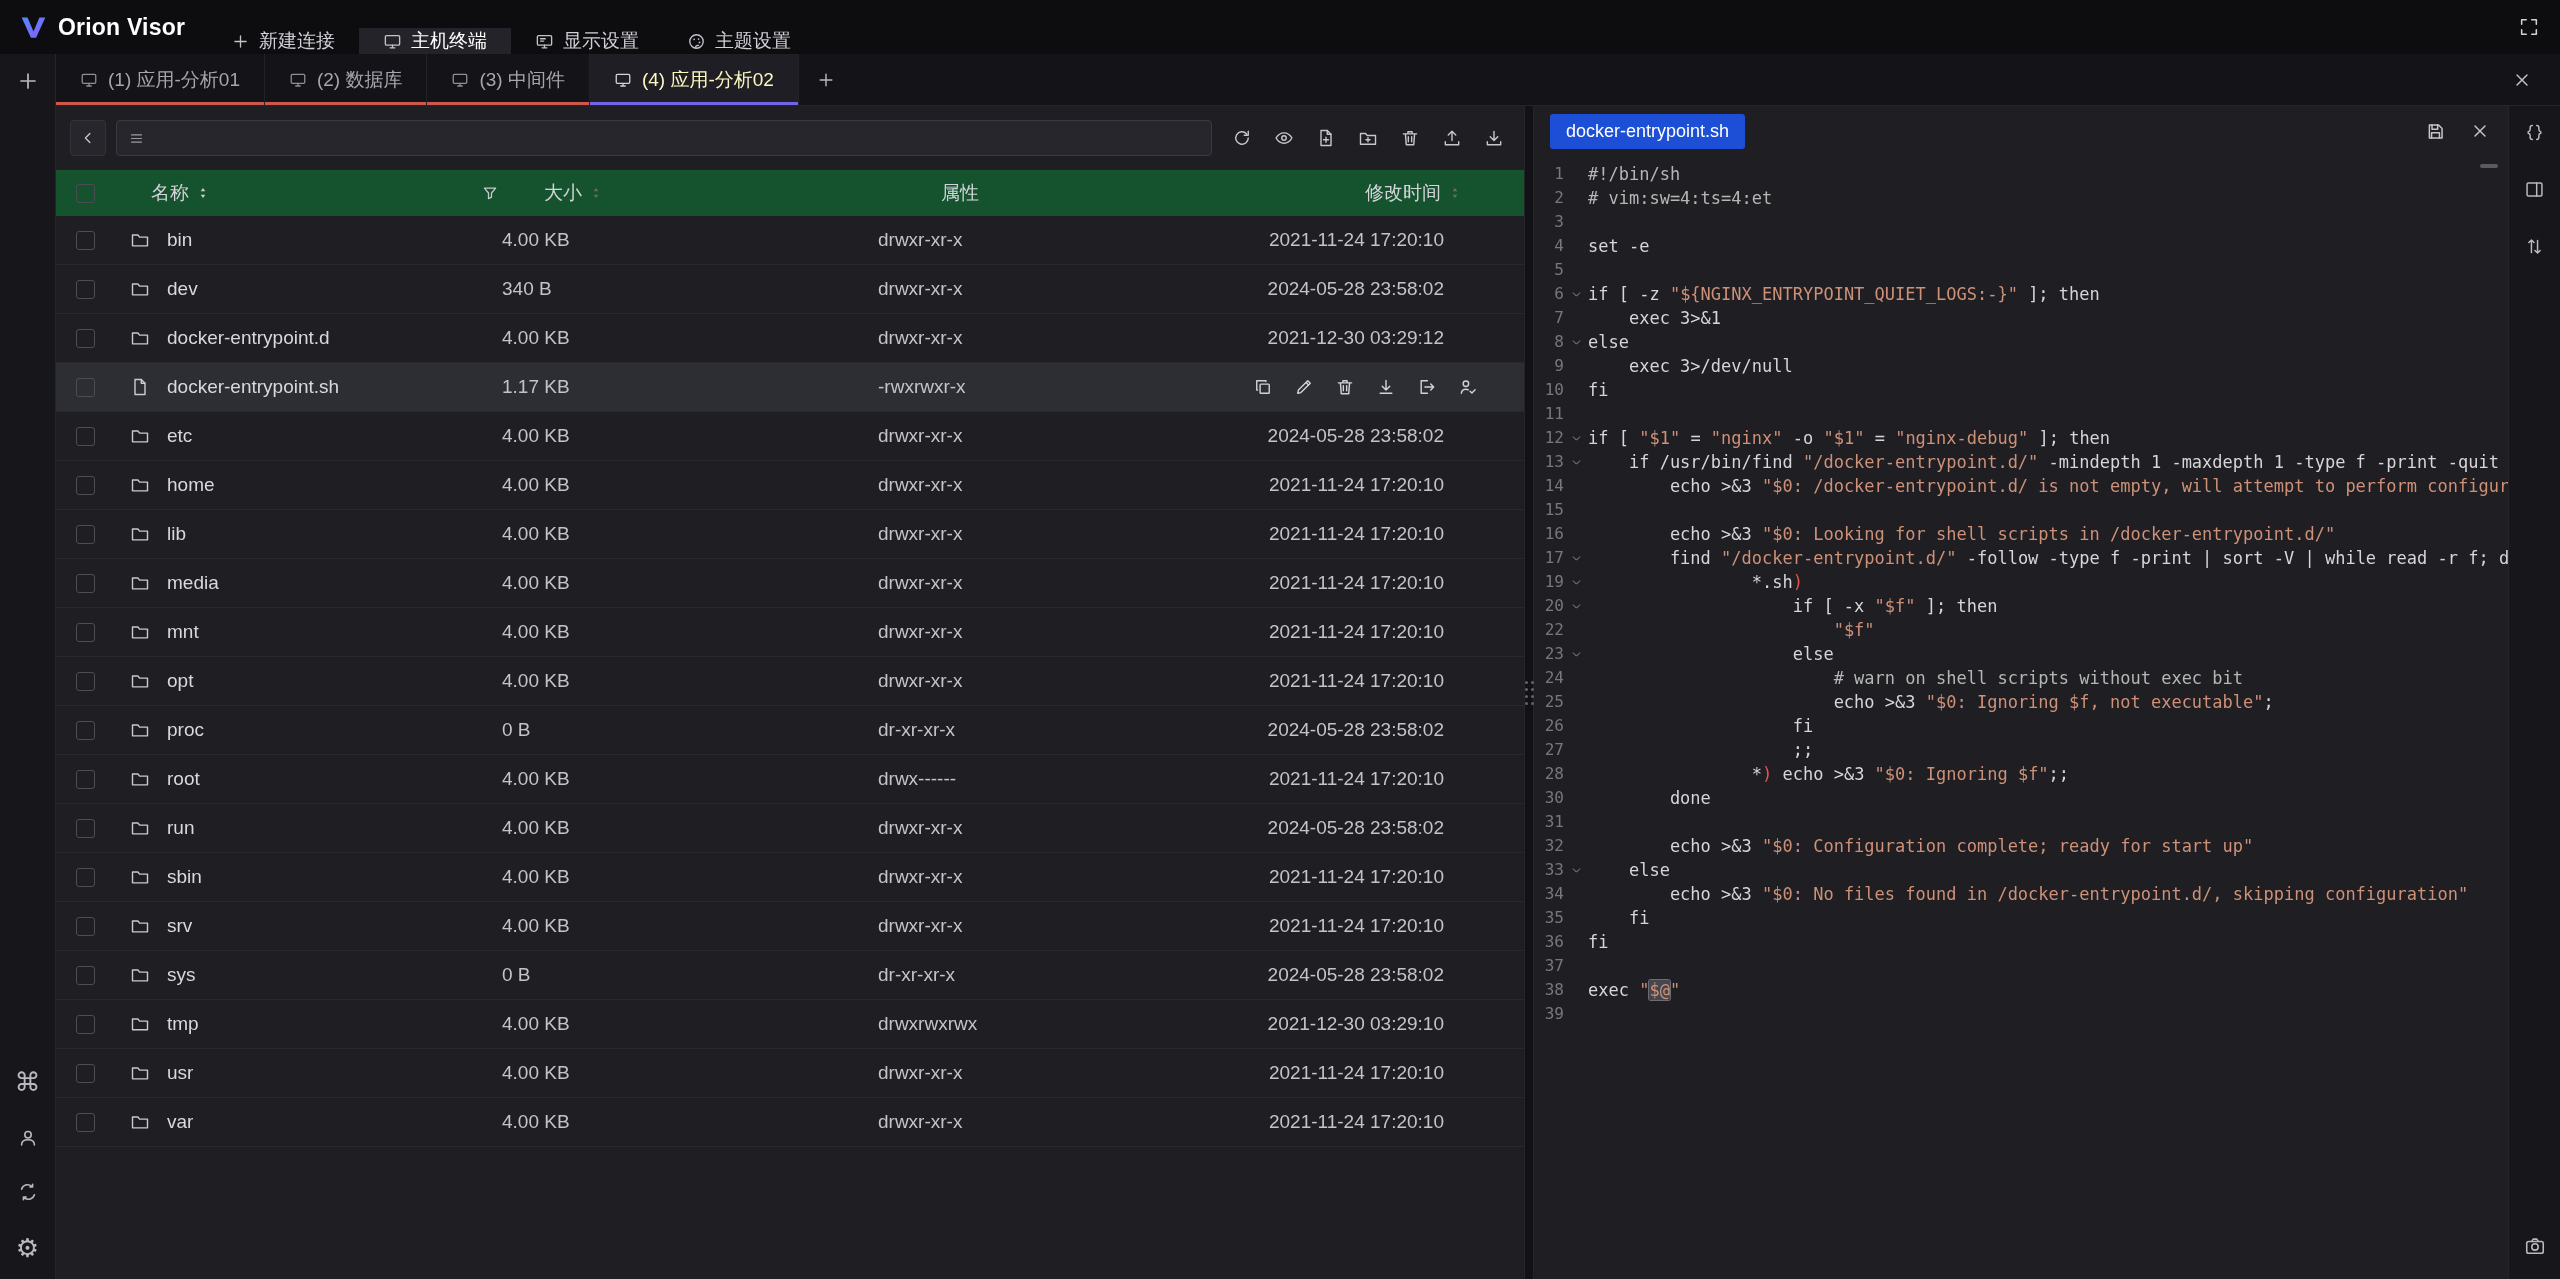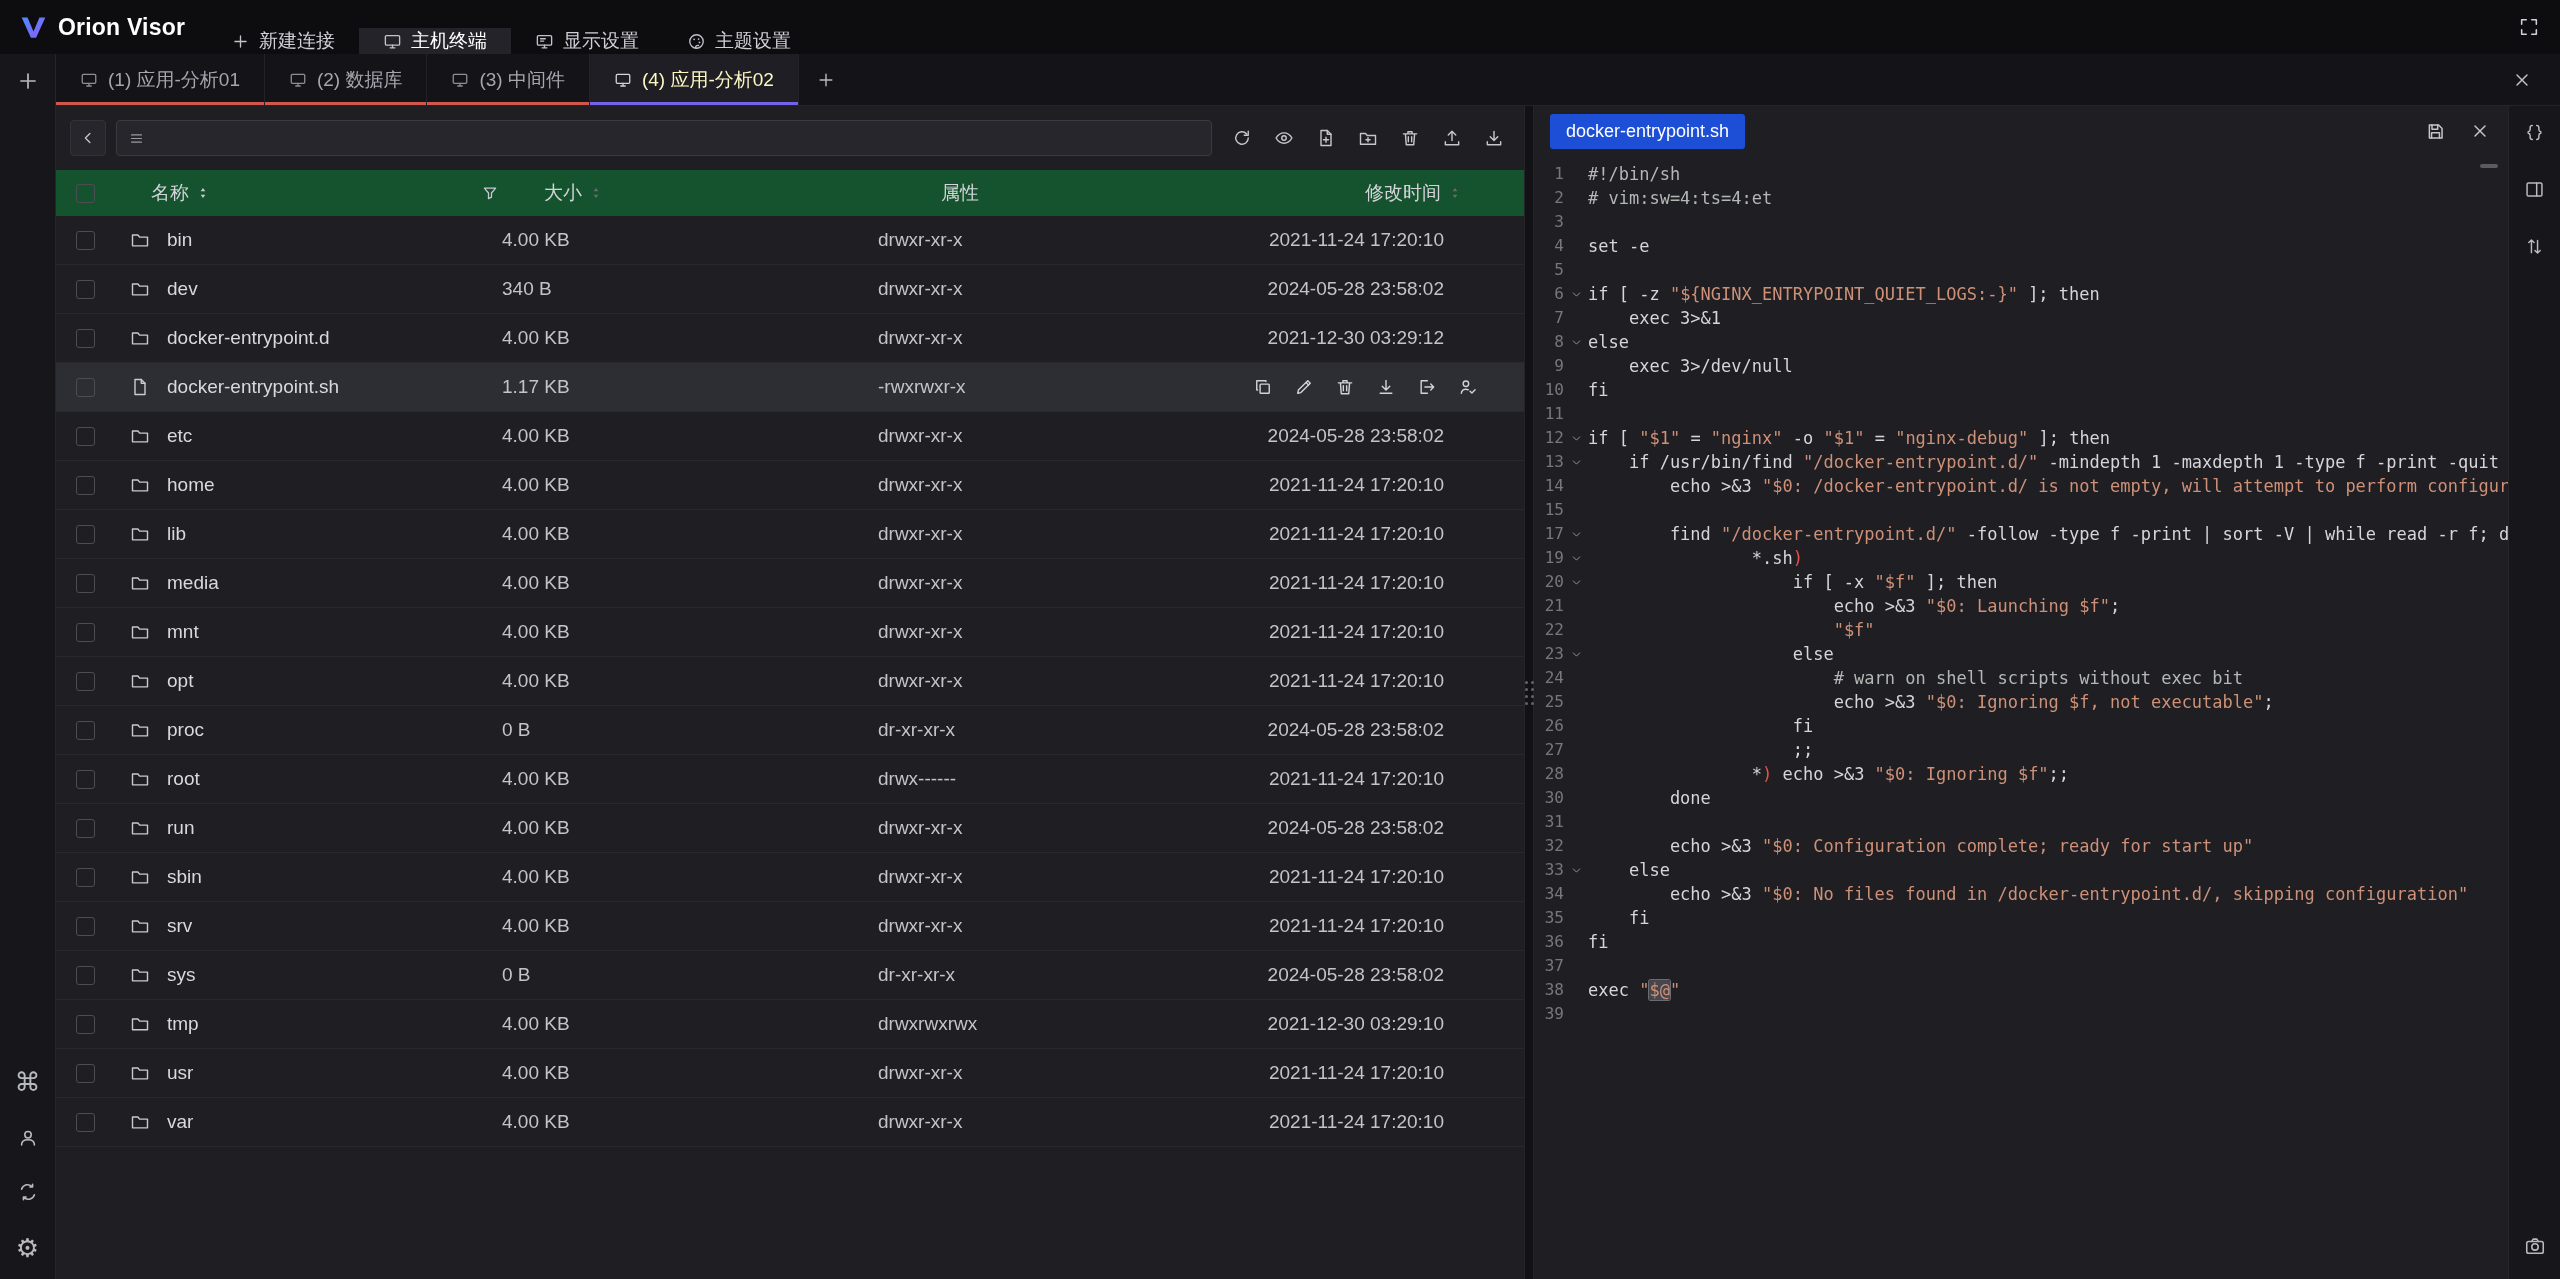--- a/index.html
+++ b/index.html
@@ -811,30 +811,30 @@
               <div class="code-line" data-interactable="false"><span class="gutter" data-interactable="false">10</span><span class="fold" data-interactable="false"></span><span class="line-text" data-interactable="false"><span class="tk-d">fi</span></span></div>
               <div class="code-line" data-interactable="false"><span class="gutter" data-interactable="false">11</span><span class="fold" data-interactable="false"></span><span class="line-text" data-interactable="false"></span></div>
               <div class="code-line" data-interactable="false"><span class="gutter" data-interactable="false">12</span><span class="fold" data-interactable="true"><svg viewBox="0 0 24 24" width="13" height="13" fill="none" stroke="currentColor" stroke-width="1.7" stroke-linecap="round" stroke-linejoin="round">
                     <path d="M6 9l6 6 6-6"></path>
                   </svg></span><span class="line-text" data-interactable="false"><span class="tk-d">if [ </span><span class="tk-s">"$1"</span><span class="tk-d"> = </span><span class="tk-s">"nginx"</span><span class="tk-d"> -o </span><span class="tk-s">"$1"</span><span class="tk-d"> = </span><span class="tk-s">"nginx-debug"</span><span class="tk-d"> ]; then</span></span></div>
               <div class="code-line" data-interactable="false"><span class="gutter" data-interactable="false">13</span><span class="fold" data-interactable="true"><svg viewBox="0 0 24 24" width="13" height="13" fill="none" stroke="currentColor" stroke-width="1.7" stroke-linecap="round" stroke-linejoin="round">
                     <path d="M6 9l6 6 6-6"></path>
                   </svg></span><span class="line-text" data-interactable="false"><span class="tk-d">    if /usr/bin/find </span><span class="tk-s">"/docker-entrypoint.d/"</span><span class="tk-d"> -mindepth 1 -maxdepth 1 -type f -print -quit 2&gt;/d</span></span></div>
               <div class="code-line" data-interactable="false"><span class="gutter" data-interactable="false">14</span><span class="fold" data-interactable="false"></span><span class="line-text" data-interactable="false"><span class="tk-d">        echo &gt;&amp;3 </span><span class="tk-s">"$0: /docker-entrypoint.d/ is not empty, will attempt to perform configuratio</span></span></div>
               <div class="code-line" data-interactable="false"><span class="gutter" data-interactable="false">15</span><span class="fold" data-interactable="false"></span><span class="line-text" data-interactable="false"></span></div>
+              <div class="code-line" data-interactable="false"><span class="gutter" data-interactable="false">16</span><span class="fold" data-interactable="false"></span><span class="line-text" data-interactable="false"><span class="tk-d">        echo &gt;&amp;3 </span><span class="tk-s">"$0: Looking for shell scripts in /docker-entrypoint.d/"</span></span></div>
               <div class="code-line" data-interactable="false"><span class="gutter" data-interactable="false">17</span><span class="fold" data-interactable="true"><svg viewBox="0 0 24 24" width="13" height="13" fill="none" stroke="currentColor" stroke-width="1.7" stroke-linecap="round" stroke-linejoin="round">
                     <path d="M6 9l6 6 6-6"></path>
                   </svg></span><span class="line-text" data-interactable="false"><span class="tk-d">        find </span><span class="tk-s">"/docker-entrypoint.d/"</span><span class="tk-d"> -follow -type f -print | sort -V | while read -r f; do</span></span></div>
               <div class="code-line" data-interactable="false"><span class="gutter" data-interactable="false">19</span><span class="fold" data-interactable="true"><svg viewBox="0 0 24 24" width="13" height="13" fill="none" stroke="currentColor" stroke-width="1.7" stroke-linecap="round" stroke-linejoin="round">
                     <path d="M6 9l6 6 6-6"></path>
                   </svg></span><span class="line-text" data-interactable="false"><span class="tk-d">                *.sh</span><span class="tk-r">)</span></span></div>
               <div class="code-line" data-interactable="false"><span class="gutter" data-interactable="false">20</span><span class="fold" data-interactable="true"><svg viewBox="0 0 24 24" width="13" height="13" fill="none" stroke="currentColor" stroke-width="1.7" stroke-linecap="round" stroke-linejoin="round">
                     <path d="M6 9l6 6 6-6"></path>
                   </svg></span><span class="line-text" data-interactable="false"><span class="tk-d">                    if [ -x </span><span class="tk-s">"$f"</span><span class="tk-d"> ]; then</span></span></div>
-              <div class="code-line" data-interactable="false"><span class="gutter" data-interactable="false">21</span><span class="fold" data-interactable="false"></span><span class="line-text" data-interactable="false"><span class="tk-d">                        echo &gt;&amp;3 </span><span class="tk-s">"$0: Launching $f"</span><span class="tk-d">;</span></span></div>
               <div class="code-line" data-interactable="false"><span class="gutter" data-interactable="false">22</span><span class="fold" data-interactable="false"></span><span class="line-text" data-interactable="false"><span class="tk-d">                        </span><span class="tk-s">"$f"</span></span></div>
               <div class="code-line" data-interactable="false"><span class="gutter" data-interactable="false">23</span><span class="fold" data-interactable="true"><svg viewBox="0 0 24 24" width="13" height="13" fill="none" stroke="currentColor" stroke-width="1.7" stroke-linecap="round" stroke-linejoin="round">
                     <path d="M6 9l6 6 6-6"></path>
                   </svg></span><span class="line-text" data-interactable="false"><span class="tk-d">                    else</span></span></div>
               <div class="code-line" data-interactable="false"><span class="gutter" data-interactable="false">24</span><span class="fold" data-interactable="false"></span><span class="line-text" data-interactable="false"><span class="tk-d">                        </span><span class="tk-c"># warn on shell scripts without exec bit</span></span></div>
               <div class="code-line" data-interactable="false"><span class="gutter" data-interactable="false">25</span><span class="fold" data-interactable="false"></span><span class="line-text" data-interactable="false"><span class="tk-d">                        echo &gt;&amp;3 </span><span class="tk-s">"$0: Ignoring $f, not executable"</span><span class="tk-d">;</span></span></div>
               <div class="code-line" data-interactable="false"><span class="gutter" data-interactable="false">26</span><span class="fold" data-interactable="false"></span><span class="line-text" data-interactable="false"><span class="tk-d">                    fi</span></span></div>
               <div class="code-line" data-interactable="false"><span class="gutter" data-interactable="false">27</span><span class="fold" data-interactable="false"></span><span class="line-text" data-interactable="false"><span class="tk-d">                    ;;</span></span></div>
               <div class="code-line" data-interactable="false"><span class="gutter" data-interactable="false">28</span><span class="fold" data-interactable="false"></span><span class="line-text" data-interactable="false"><span class="tk-d">                *</span><span class="tk-r">)</span><span class="tk-d"> echo &gt;&amp;3 </span><span class="tk-s">"$0: Ignoring $f"</span><span class="tk-d">;;</span></span></div>
               <div class="code-line" data-interactable="false"><span class="gutter" data-interactable="false">30</span><span class="fold" data-interactable="false"></span><span class="line-text" data-interactable="false"><span class="tk-d">        done</span></span></div>

